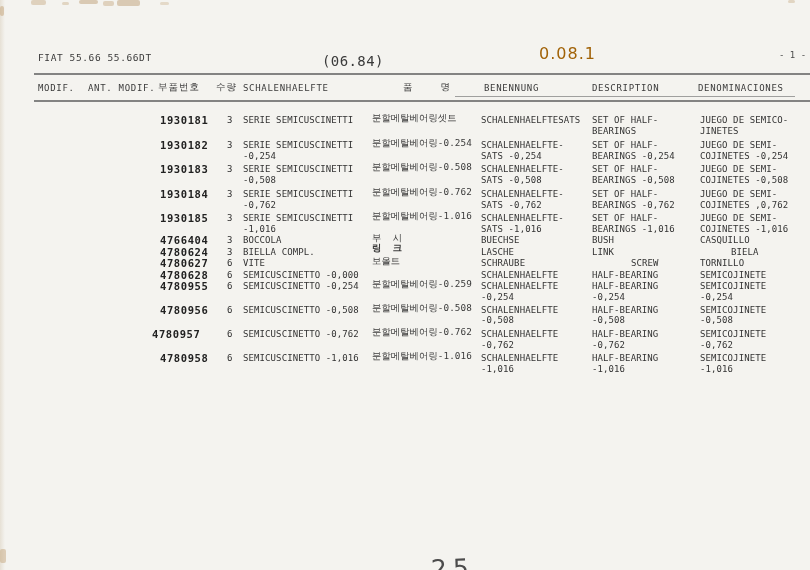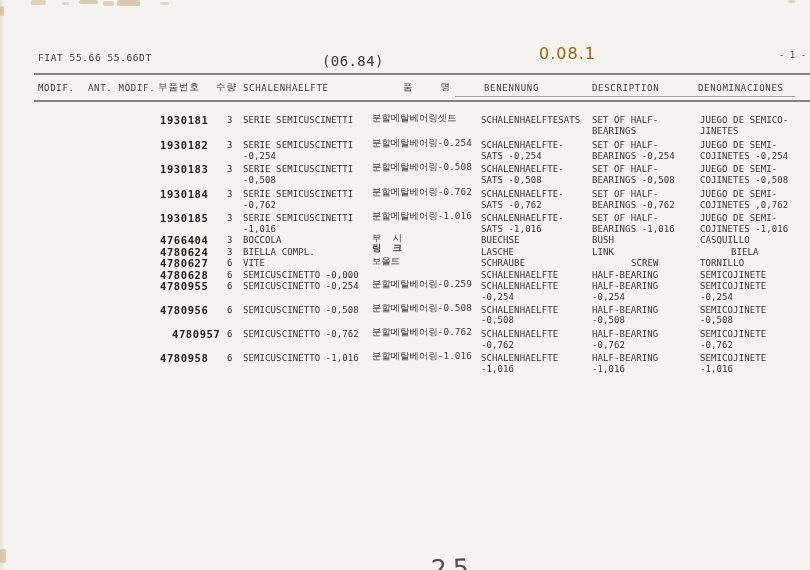--- a/index.html
+++ b/index.html
@@ -210,21 +210,21 @@
         <div class="cell it" style="left: 243px; top: 304.5px;">SEMICUSCINETTO -0,508</div>
         <div class="cell kr" style="left: 372px; top: 302.5px;">분할메탈베어링-0.508</div>
         <div class="cell de" style="left: 481px; top: 304.5px;">SCHALENHAELFTE
 -0,508</div>
         <div class="cell en" style="left: 592px; top: 304.5px;">HALF-BEARING
 -0,508</div>
         <div class="cell es" style="left: 700px; top: 304.5px;">SEMICOJINETE
 -0,508</div>
       </div>
       <div>
-        <div class="cell part" style="left: 172px; top: 329px;">4780957</div>
+        <div class="cell part" style="left: 152px; top: 329px;">4780957</div>
         <div class="cell qty" style="left: 227px; top: 329px;">6</div>
         <div class="cell it" style="left: 243px; top: 329px;">SEMICUSCINETTO -0,762</div>
         <div class="cell kr" style="left: 372px; top: 327px;">분할메탈베어링-0.762</div>
         <div class="cell de" style="left: 481px; top: 329px;">SCHALENHAELFTE
 -0,762</div>
         <div class="cell en" style="left: 592px; top: 329px;">HALF-BEARING
 -0,762</div>
         <div class="cell es" style="left: 700px; top: 329px;">SEMICOJINETE
 -0,762</div>
       </div>

